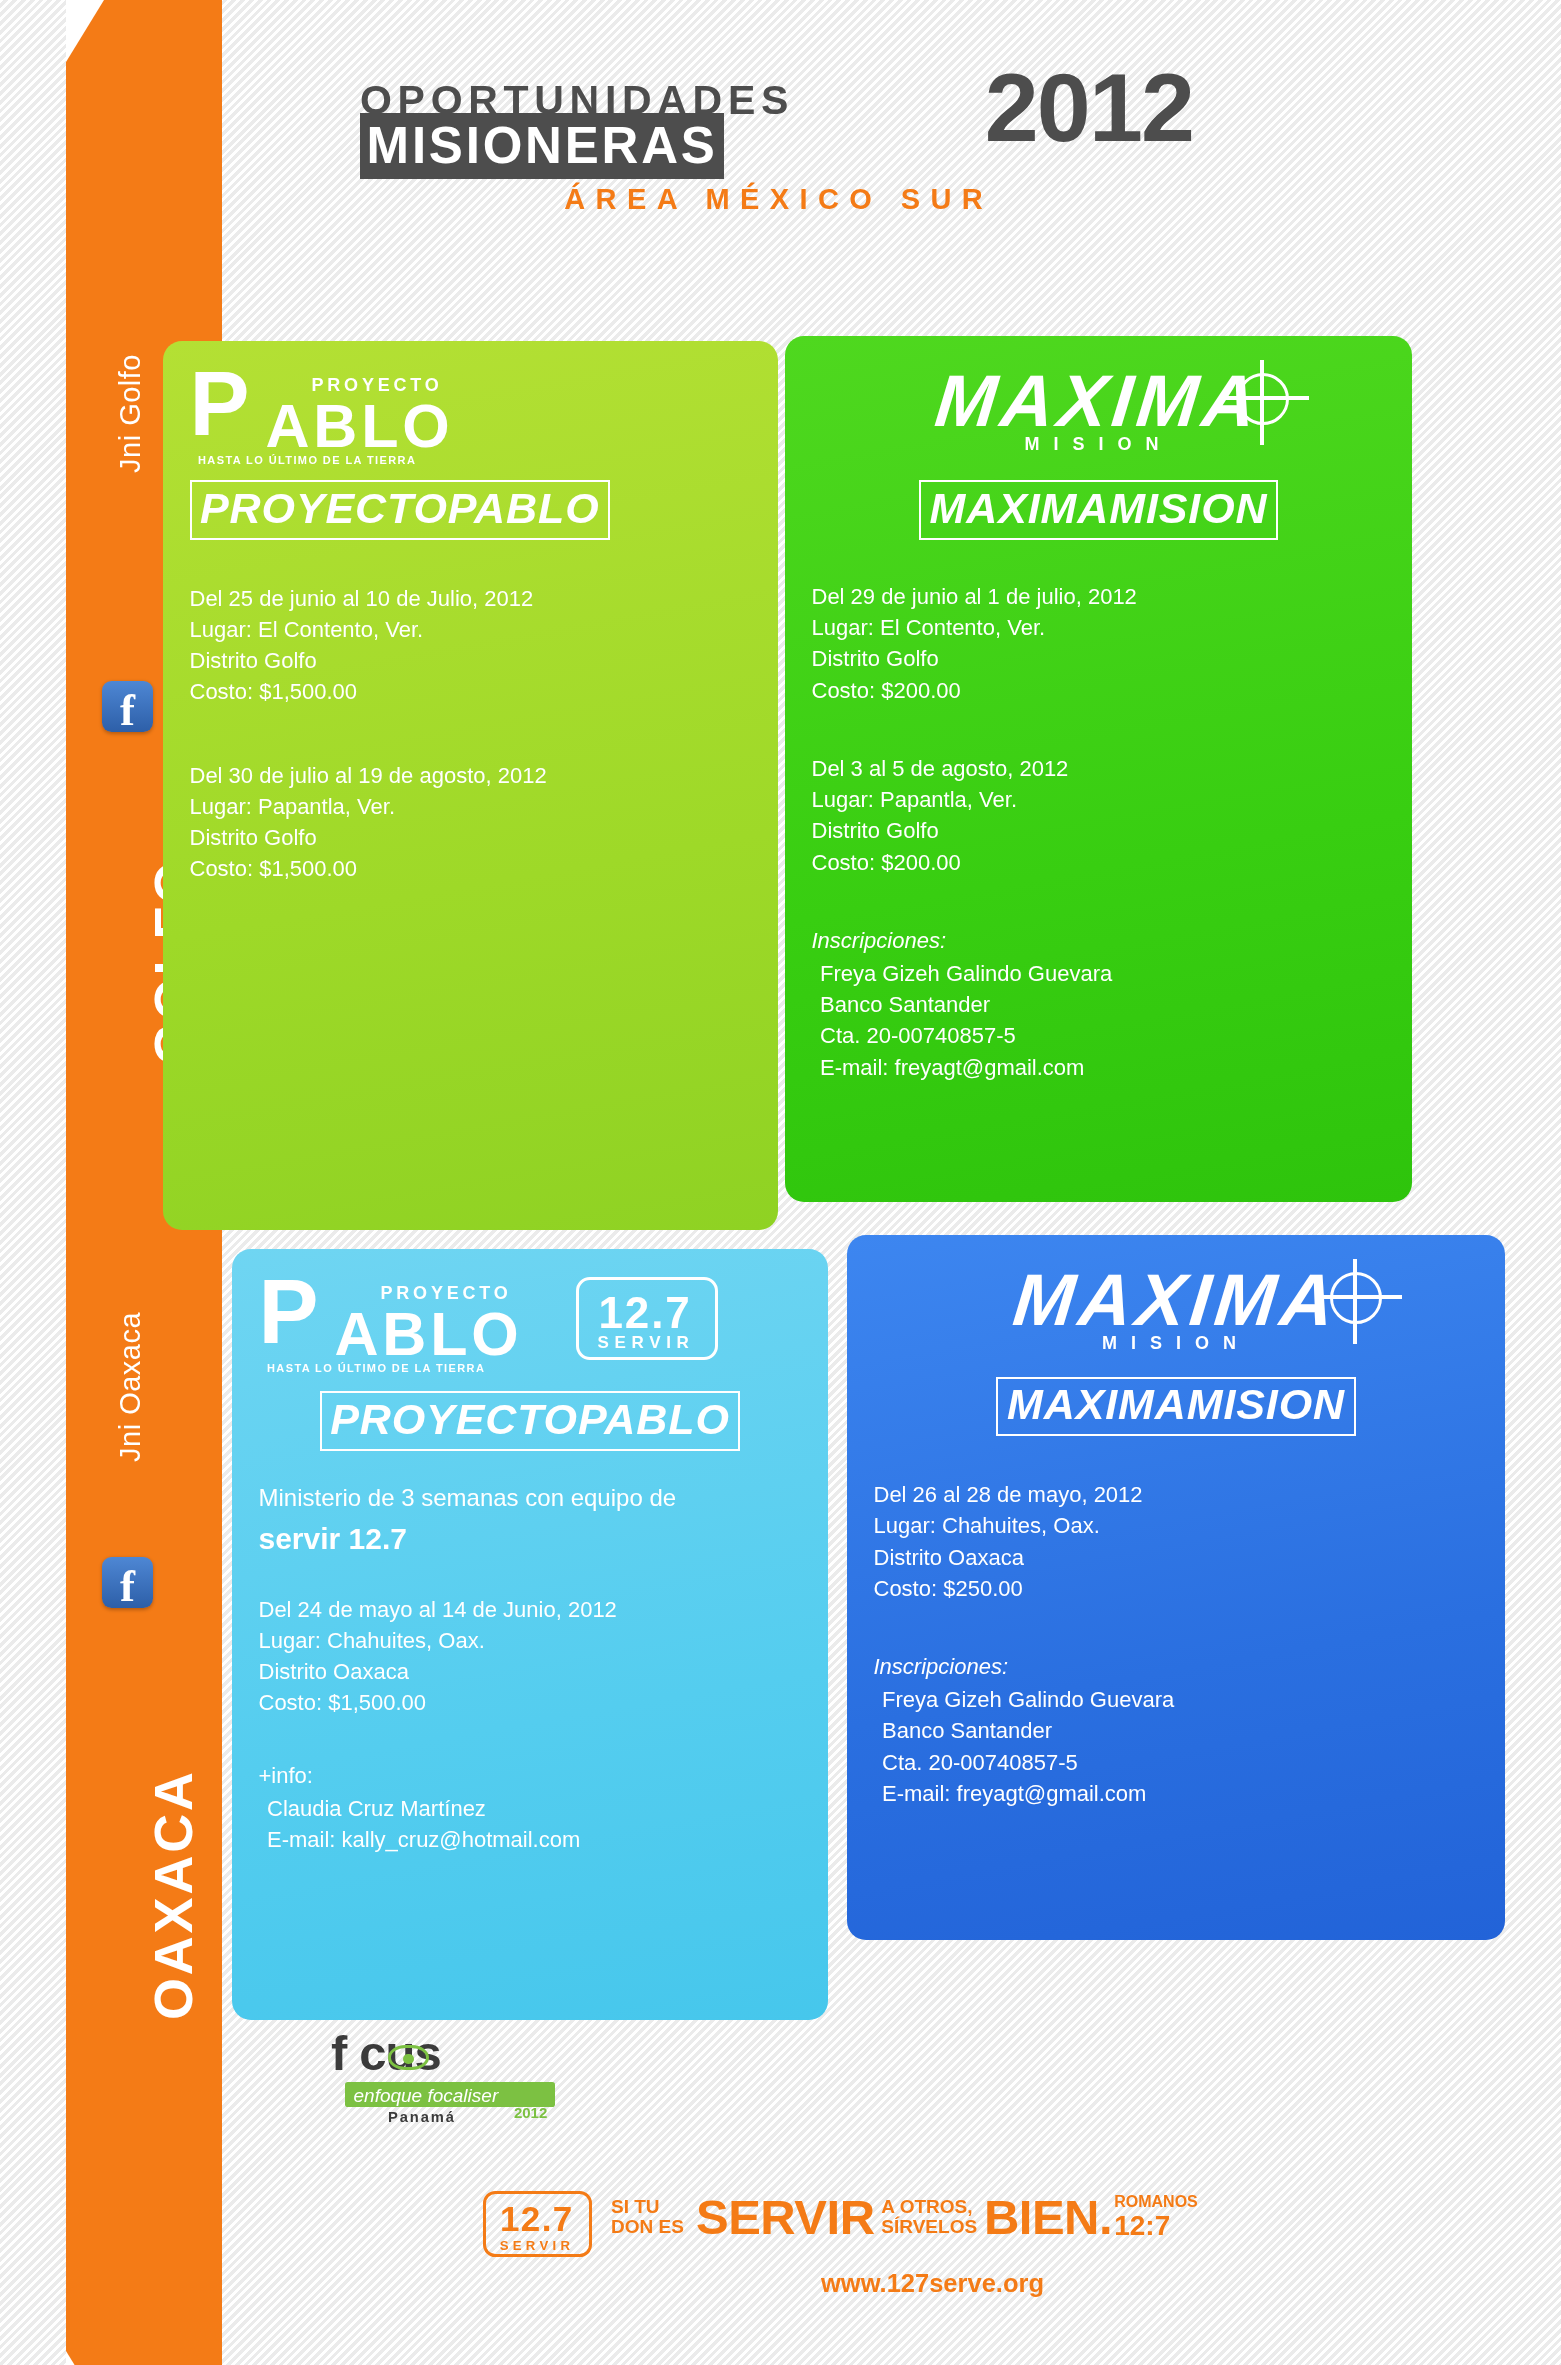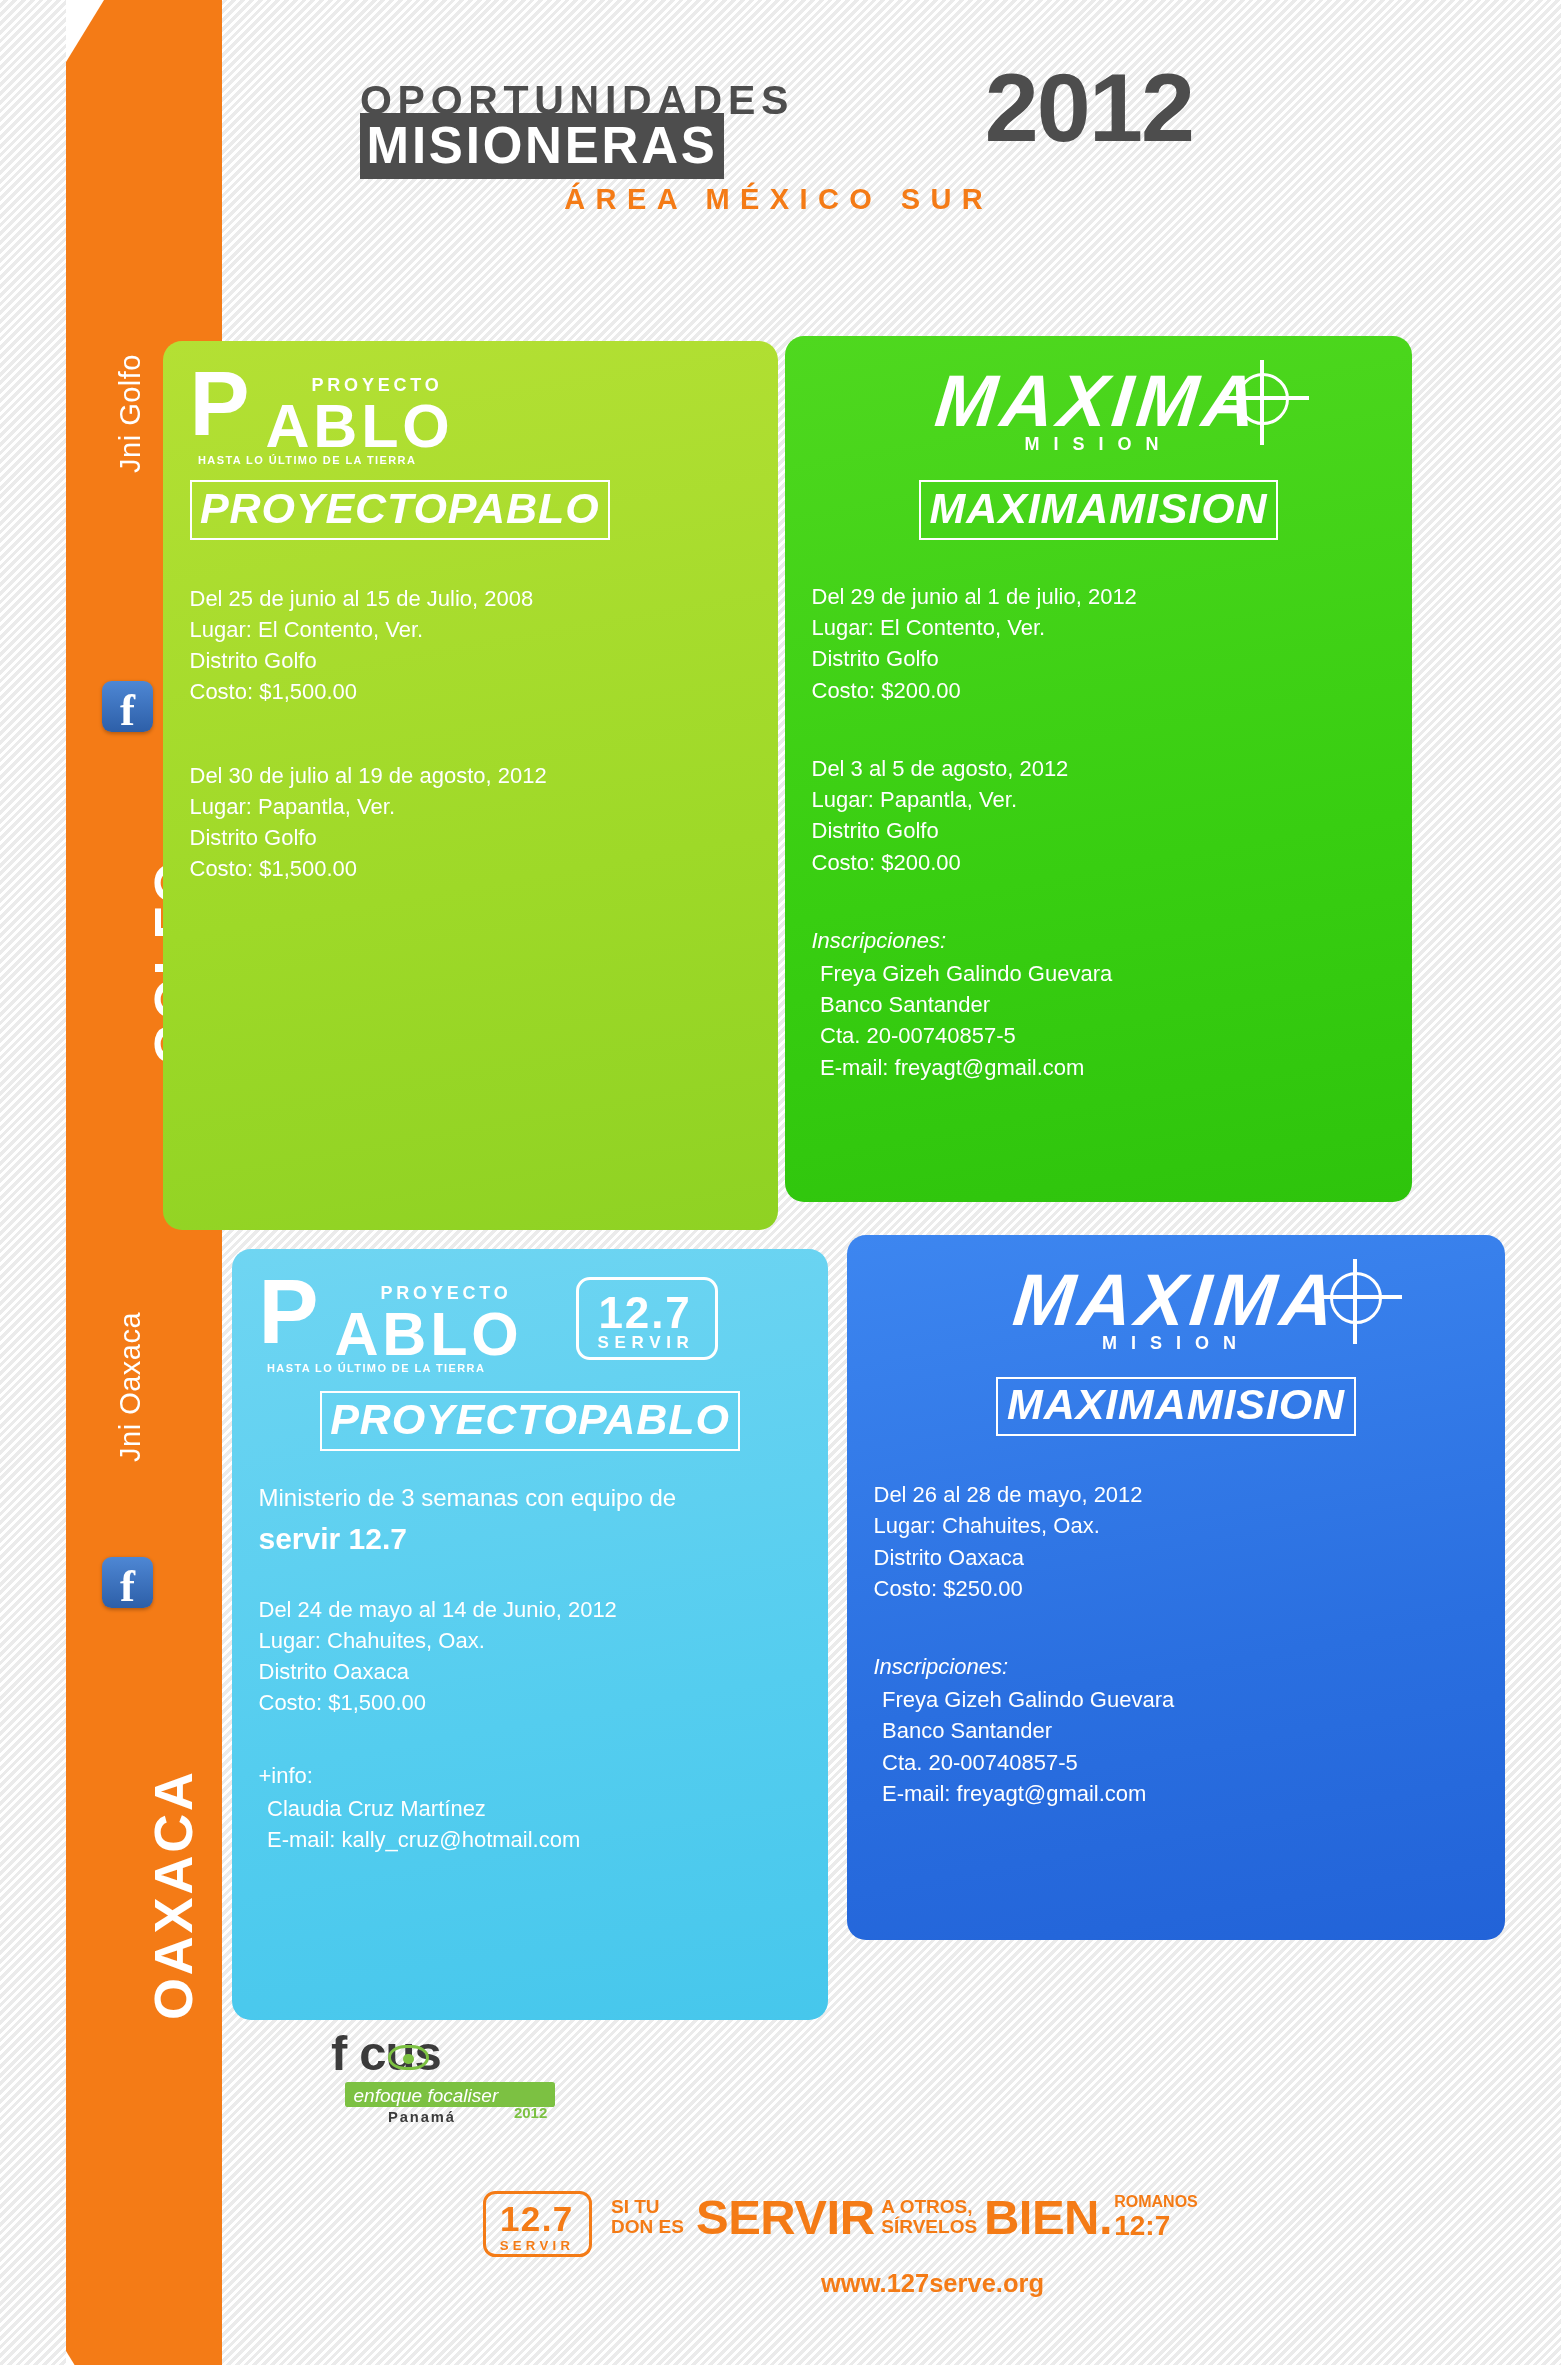--- a/index.html
+++ b/index.html
@@ -316,21 +316,21 @@
     <div class="card-inner">
       <div class="pablo-logo">
         <div class="pablo-P">P</div>
         <div class="pablo-proyecto">PROYECTO</div>
         <div class="pablo-ablo">ABLO</div>
         <div class="pablo-tag">HASTA LO ÚLTIMO DE LA TIERRA</div>
       </div>
       <div class="title-wrap left" style="margin-top:14px;">
         <div class="title-banner">PROYECTOPABLO</div>
       </div>
-      <div class="block" style="white-space:pre-line; margin-top:43px;">Del 25 de junio al 15 de Julio, 2008
+      <div class="block" style="white-space:pre-line; margin-top:43px;">Del 25 de junio al 10 de Julio, 2012
 Lugar: El Contento, Ver.
 Distrito Golfo
 Costo: $1,500.00</div>
       <div class="block" style="white-space:pre-line; margin-top:52px;">Del 30 de julio al 19 de agosto, 2012
 Lugar: Papantla, Ver.
 Distrito Golfo
 Costo: $1,500.00</div>
     </div>
   </div>
 

